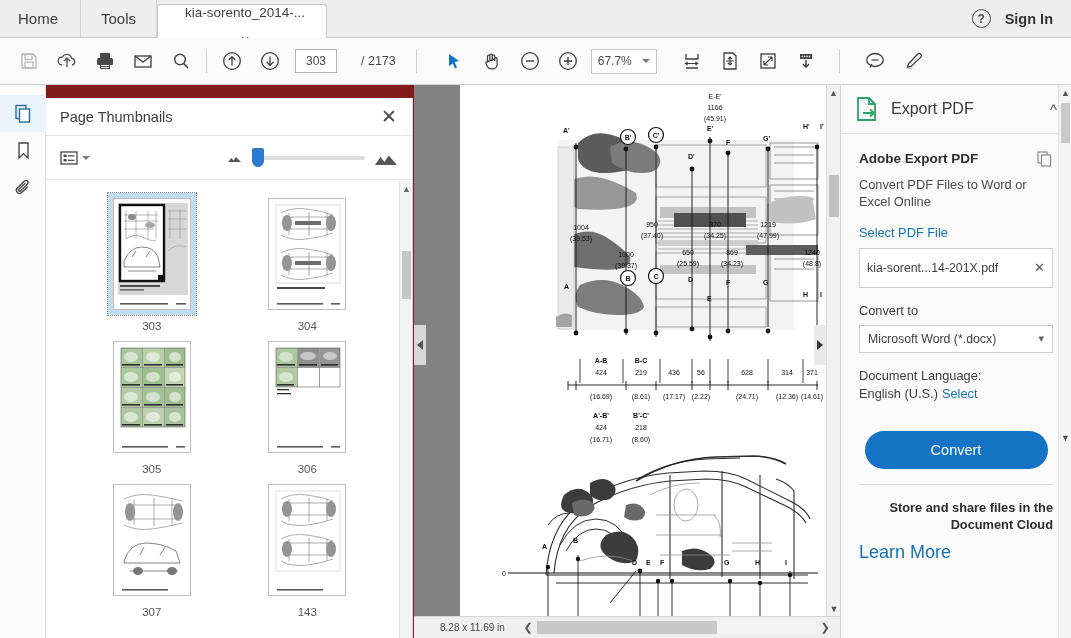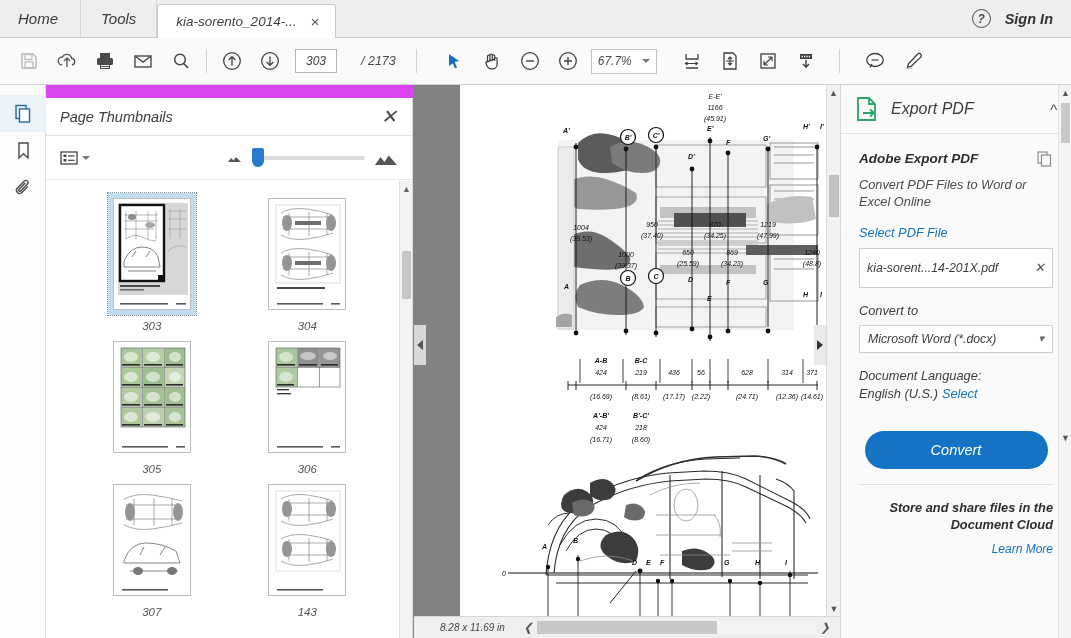--- a/index.html
+++ b/index.html
@@ -3,21 +3,21 @@
 <meta charset="utf-8">
 <style>
   * { box-sizing: border-box; margin: 0; padding: 0; }
   html, body {
     width: 1071px; height: 638px;
     font-family: "Liberation Sans", sans-serif;
     background: #ffffff;
     overflow: hidden;
     -webkit-font-smoothing: antialiased;
   }
-  #app { position: relative; width: 1071px; height: 638px; background:#d946ef;font-style:italic; }
+  #app { position: relative; width: 1071px; height: 638px; background:#7f1d1d; }
 
   
   .tabbar {
     position:absolute; top:0; left:0; width:1071px; height:38px;
     background:#eeeeee; border-bottom:1px solid #c8c8c8;
     display:flex; align-items:stretch;
   }
   .tabbar-left { display:flex; align-items:stretch; }
   .tab-btn {
     display:flex; align-items:center; padding:0 20px;
@@ -26,20 +26,21 @@
     cursor:default;
   }
   .tab-btn.first { padding-left:18px; padding-right:22px; }
   .tab-doc {
     display:flex; align-items:center; gap:10px;
     padding:0 12px 0 18px; min-width:170px;
     background:#ffffff; border-right:1px solid #c8c8c8; border-left:1px solid #c8c8c8;
     position:relative; top:4px; height:34px;
     border-top-left-radius:3px; border-top-right-radius:3px;
     border-top:1px solid #c8c8c8;
+    flex-direction:column;
   }
   .tab-doc-label { font-size:13.5px; color:#3f3f3f; white-space:nowrap; }
   .tab-close { font-size:15px; color:#555; line-height:1; cursor:pointer; padding:2px 4px; }
   .tabbar-right {
     margin-left:auto; display:flex; align-items:center; gap:14px; padding-right:18px;
   }
   .help-icon {
     width:19px; height:19px; border:1.6px solid #4b4b4b; border-radius:50%;
     display:flex; align-items:center; justify-content:center;
     font-size:12px; color:#4b4b4b; font-weight:bold;
@@ -196,21 +197,21 @@
   .chev-sm { font-size:11px; color:#666; }
   .rp-lang { font-size:12.8px; color:#3d3d3d; margin-top:3px; }
   .rp-lang .chg { color:#1473b8; cursor:pointer; margin-left:4px; }
   .convert-btn {
     margin:30px auto 0 auto; width:183px; height:38px; border-radius:19px;
     background:#1473c4; color:#fff; font-size:14.5px;
     display:flex; align-items:center; justify-content:center; cursor:pointer;
   }
   .rp-divider { margin-top:15px; height:1px; background:#e0e0e0; }
   .rp-store { text-align:right; font-size:12.8px; font-weight:bold; color:#2e2e2e; margin-top:14px; line-height:1.35; }
-  .rp-learn { text-align:right; font-size:12px; color:#1473b8; margin-top:9px; cursor:pointer; }
+  .rp-learn { text-align:left; font-size:18px; color:#1473b8; margin-top:9px; cursor:pointer; }
   .rp-scroll {
     position:absolute; right:0; top:0; width:13px; height:553px; background:#f4f4f4; border-left:1px solid #e2e2e2;
   }
   .rps-thumb { position:absolute; left:2px; top:18px; width:9px; height:40px; background:#c9c9c9; }
 
   
   .dim-txt { font-family:"Liberation Sans", sans-serif; font-size:7px; fill:#111; }
   .dim-bold { font-weight:bold; }
 </style>
 </head>

